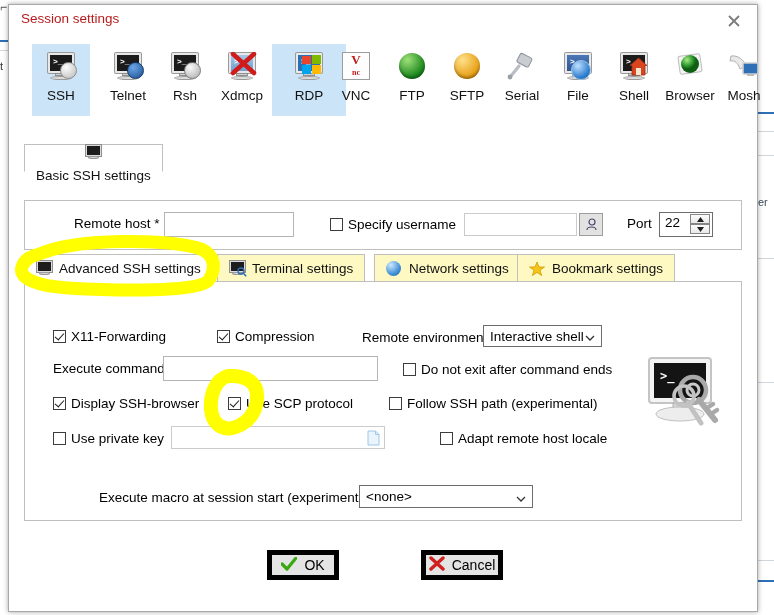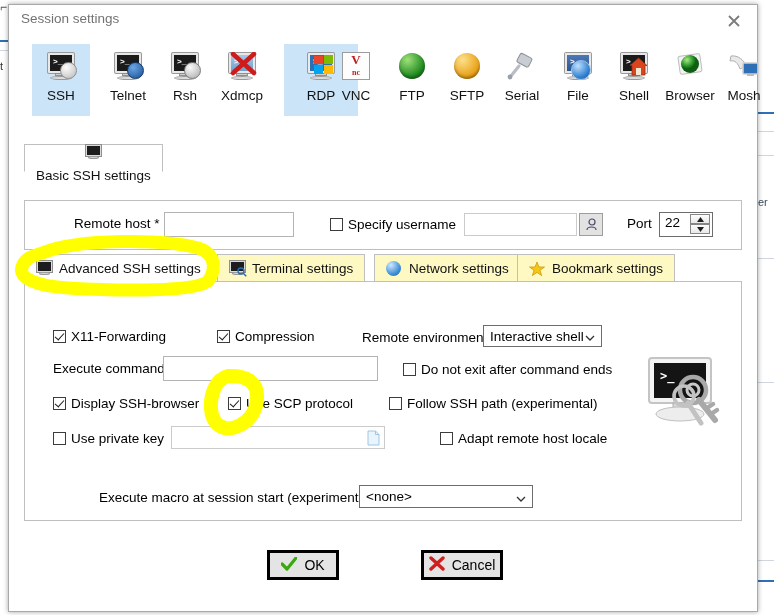--- a/index.html
+++ b/index.html
@@ -25,21 +25,21 @@
     border:1px solid #a8a8a8;
     box-shadow:0 0 5px rgba(0,0,0,.35);
     box-sizing:border-box;
   }
   #titlebar{
     position:relative;height:30px;background:#ffffff;
     border-bottom:0;
   }
   #title-text{
     position:absolute;left:12px;top:6px;
-    font-size:13.5px;color:#737373;
+    font-size:13.5px;color:#b91c1c;
     font-family:"Liberation Sans",sans-serif;
   }
   #close-btn{
     position:absolute;right:8px;top:5px;width:30px;height:22px;
     cursor:pointer;
   }
   #close-btn svg{display:block;margin:4px auto 0;}
 
   
   #protocol-bar{
@@ -109,21 +109,21 @@
     display:flex;align-items:center;justify-content:center;
   }
   .spin{
     position:absolute;border:1px solid #6d6d6d;background:#fff;box-sizing:border-box;
   }
   .spin .val{position:absolute;left:5px;top:2px;font-size:13.5px;}
   .spin .btns{position:absolute;right:2px;top:1px;width:20px;height:20px;}
   .spin .sb{position:absolute;left:0;width:20px;height:10px;border:1px solid #868686;background:linear-gradient(#fcfcfc,#e8e8e8);box-sizing:border-box;display:flex;align-items:center;justify-content:center;cursor:pointer;}
   .dialog-btn{
     position:absolute;height:30px;background:#e4e4e4;
-    border:3px solid #000000;box-sizing:border-box;cursor:pointer;
+    border:5px solid #000000;box-sizing:border-box;cursor:pointer;
     display:flex;align-items:center;justify-content:center;gap:7px;
     font-size:14px;color:#000;
   }
 
   
   .marker{position:absolute;pointer-events:none;z-index:40;}
 </style>
 </head>
 <body>
 
@@ -198,21 +198,21 @@
           <div class="stand"></div>
             <div class="base"></div>
           <svg style="position:absolute;left:3px;top:-1px;" width="27" height="24" viewBox="0 0 27 24">
             <path d="M3 2 L24 21 M24 2 L3 21" stroke="#d01b1b" stroke-width="4.5" fill="none" stroke-linecap="round"></path>
           </svg>
         </div>
       </div>
       <div class="plabel">Xdmcp</div>
     </div>
 
-    <div class="proto selected" style="left:260px;width:74px;">
+    <div class="proto selected" style="left:248px;width:74px;">
       <div class="pico">
         <div class="mon">
           <div class="scr" style="background:#2b6fb5;border-color:#eaeaea;"></div>
           <div class="stand"></div>
             <div class="base"></div>
           <svg style="position:absolute;left:8px;top:2px;" width="20" height="20" viewBox="0 0 20 20">
             <rect x="0" y="1" width="9" height="8" fill="#e8452c"></rect>
             <rect x="10" y="0" width="9" height="9" fill="#7fba00"></rect>
             <rect x="0" y="10" width="9" height="9" fill="#00a4ef"></rect>
             <rect x="10" y="10" width="9" height="9" fill="#ffb900"></rect>

